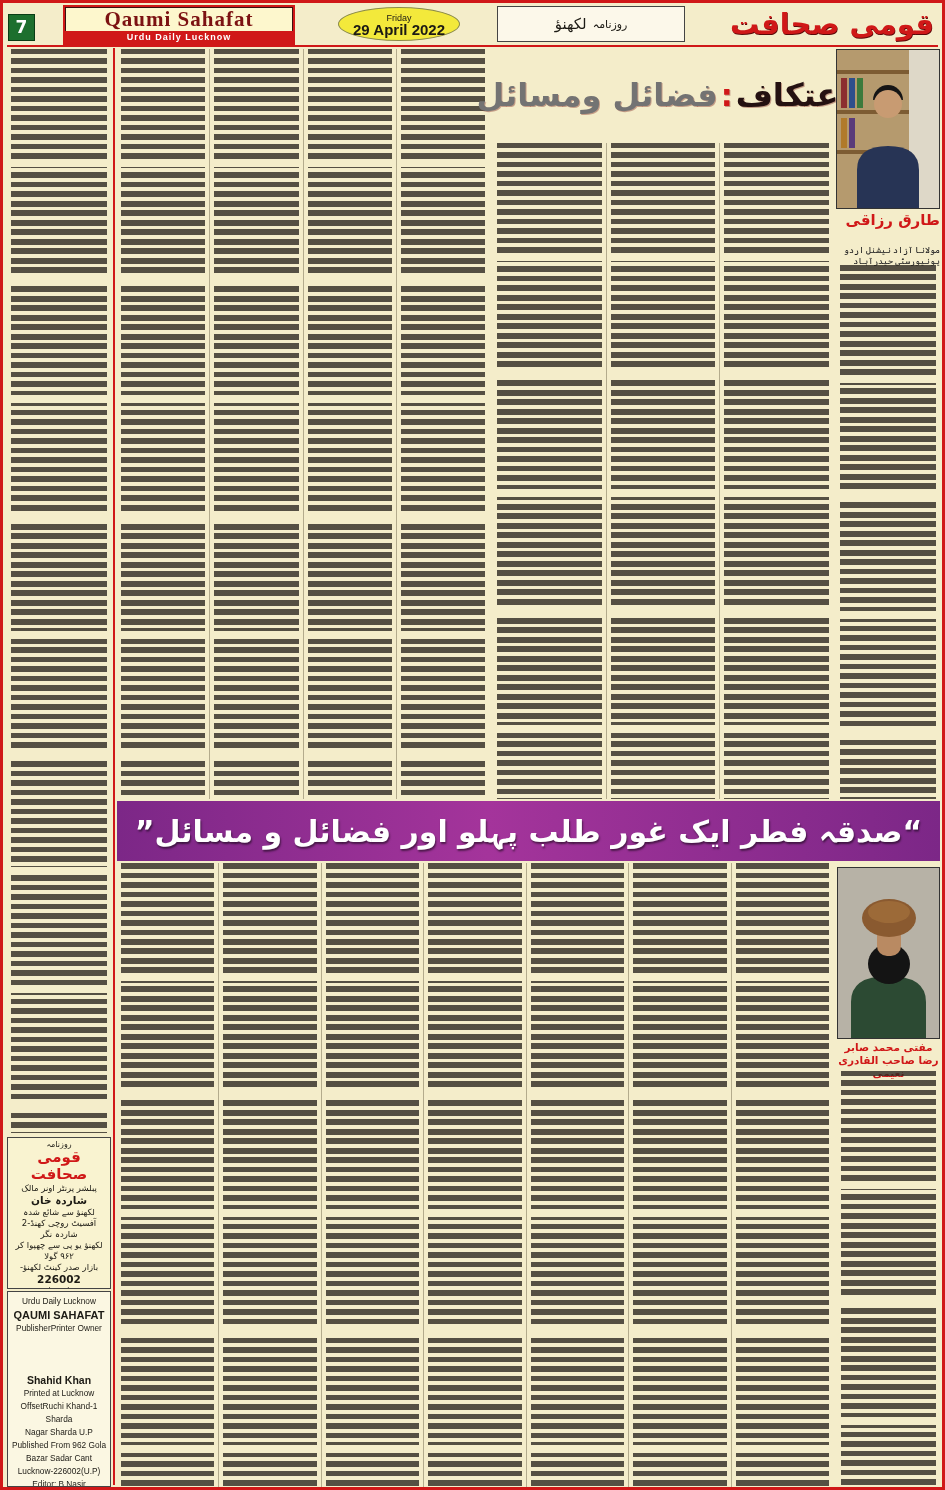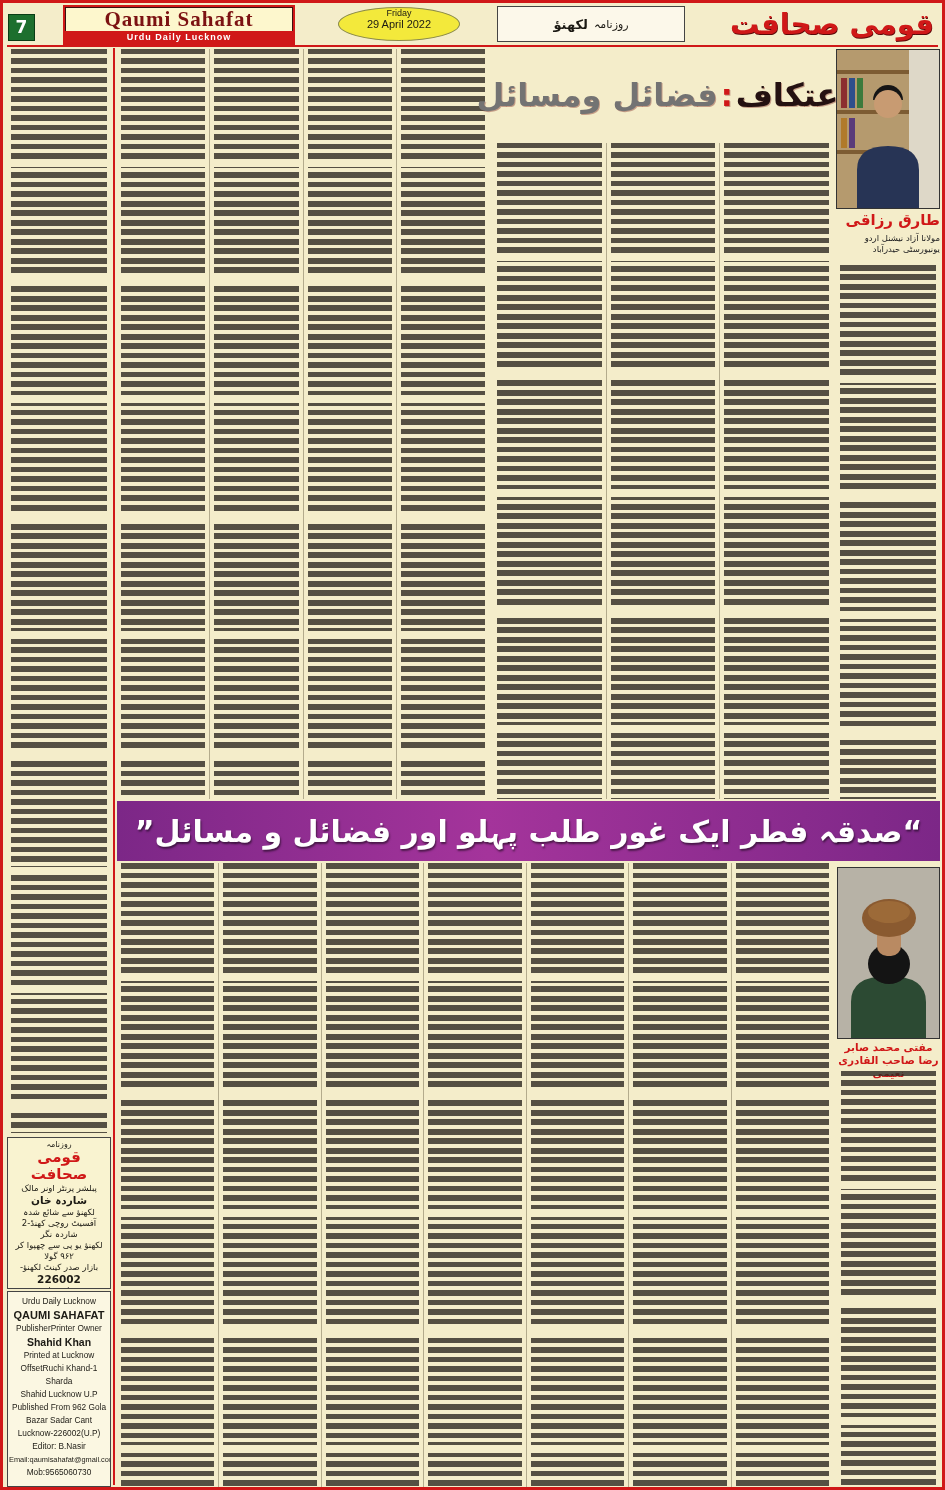--- a/index.html
+++ b/index.html
@@ -15,26 +15,26 @@
   .pagenum{left:5px;top:11px;width:27px;height:27px;background:var(--green,#1d6f2e);
     border:1px solid #0a3d15;color:#fff;font-weight:bold;font-size:17px;line-height:25px;text-align:center;}
   .masthead{left:60px;top:2px;width:232px;height:40px;border:2px solid var(--accent,#d01818);
     box-shadow:inset 0 0 0 1px #3a1010;background:#fdf7cd;text-align:center;overflow:hidden;}
   .m-title{font-family:"Liberation Serif",serif;font-weight:bold;font-size:21px;line-height:24px;
     color:var(--maroon,#7c1212);letter-spacing:1px;}
   .m-sub{background:var(--accent,#d01818);color:#fff;font-family:"Liberation Sans",sans-serif;
     font-weight:bold;font-size:9px;line-height:12px;letter-spacing:1px;}
   .datebadge{left:335px;top:4px;width:122px;height:34px;background:var(--yellow,#f3e93b);
     border:1px solid #8a8a4a;border-radius:50%;text-align:center;font-family:"Liberation Sans",sans-serif;}
-  .d1{font-size:9px;line-height:10px;}
-  .d2{font-size:11px;font-weight:normal;line-height:13px;}
+  .d1{font-size:9px;line-height:10px;margin-top:5px;}
+  .d2{font-size:15px;font-weight:bold;line-height:13px;}
   .calliglogo{left:494px;top:3px;width:188px;height:36px;border:1px solid #444;background:#fcf8ea;
     display:flex;align-items:center;justify-content:center;gap:6px;direction:rtl;}
   .c-small{font-size:11px;}
-  .c-big{font-size:13px;font-weight:bold;}
+  .c-big{font-size:15px;font-weight:normal;}
   .section-title{right:6px;top:2px;width:208px;height:38px;text-align:center;direction:rtl;
     font-size:29px;font-weight:bold;color:var(--accent,#d01818);line-height:38px;
     text-shadow:0.5px 0.5px 0 #5a0808;}
   .hr-red{left:4px;right:4px;top:42px;height:2px;background:var(--accent,#d01818);}
   .vr-red{left:110px;top:45px;bottom:2px;width:2px;background:var(--accent,#d01818);}
 
   
   .stripes{
     background-image:
       repeating-linear-gradient(to bottom, transparent 0 110px, #f4edca 110px 118px),
@@ -52,21 +52,21 @@
   .headline{left:490px;top:48px;width:340px;height:88px;display:flex;align-items:center;
     justify-content:center;direction:rtl;white-space:nowrap;font-weight:bold;
     text-shadow:1px 1px 0 rgba(110,10,10,.35);}
   .hw1{font-size:32px;color:#241111;}
   .hsep{font-size:30px;color:var(--accent,#d01818);margin:0 3px;}
   .hw2{font-size:32px;color:#737373;}
   .photo-frame{border:1px solid #333;background:#ddd;overflow:hidden;}
   .photo1{left:833px;top:46px;width:104px;height:160px;}
   .author1{left:833px;top:208px;width:104px;text-align:right;direction:rtl;}
   .a-name{color:var(--accent,#d01818);font-weight:bold;font-size:15px;line-height:1.2;}
-  .a-aff{font-size:8.5px;line-height:1.3;color:#222;margin-top:4px;}
+  .a-aff{font-size:8.5px;line-height:1.3;color:#222;margin-top:16px;font-family:Liberation Serif, serif;}
   .cols-b{left:490px;top:140px;width:340px;height:656px;}
   .colr1{left:833px;top:262px;width:104px;height:534px;}
 
   
   .banner{left:114px;top:798px;width:823px;height:60px;
     background:linear-gradient(90deg,var(--banner1,#7c2787),var(--banner2,#a4349b) 45%,var(--banner1,#7c2787));
     display:flex;align-items:center;justify-content:center;}
   .banner-text{color:#fff;font-size:30px;font-weight:bold;direction:rtl;white-space:nowrap;
     text-shadow:1px 2px 2px rgba(0,0,0,.5);}
 
@@ -81,21 +81,21 @@
   .pub-ur{left:4px;top:1134px;width:104px;height:152px;border:1px solid #444;background:#f9f3d0;
     direction:rtl;text-align:center;padding:2px 3px;overflow:hidden;}
   .pu-small{font-size:8px;line-height:9px;}
   .pu-title{font-size:15px;font-weight:bold;color:var(--accent,#d01818);line-height:17px;}
   .pu-line{font-size:8.5px;line-height:11px;}
   .pu-line.b{font-size:10.5px;font-weight:bold;line-height:13px;}
   .pub-en{left:4px;top:1288px;width:104px;height:196px;border:1px solid #444;background:#fbf7e2;
     font-family:"Liberation Sans",sans-serif;text-align:center;padding:3px 1px;overflow:hidden;}
   .pe-line{font-size:8.3px;line-height:13px;}
   .pe-line.big{font-size:11px;font-weight:bold;line-height:14px;}
-  .pe-line.bold{font-weight:bold;font-size:10.5px;line-height:14px;}
+  .pe-line.bold{font-weight:bold;font-size:10.5px;line-height:14px;margin-top:38px;}
   .pe-line.tiny{font-size:7.4px;}
 </style>
 </head>
 <body>
 
 <div class="page">
 
   <div class="abs pagenum">7</div>
 
   <div class="abs masthead">
@@ -207,21 +207,21 @@
 
   </div>
 
   <div class="abs pub-en">
     <div class="pe-line">Urdu Daily Lucknow</div>
     <div class="pe-line big">QAUMI SAHAFAT</div>
     <div class="pe-line">PublisherPrinter Owner</div>
     <div class="pe-line bold">Shahid Khan</div>
     <div class="pe-line">Printed at Lucknow</div>
     <div class="pe-line">OffsetRuchi Khand-1 Sharda</div>
-    <div class="pe-line">Shahid Lucknow U.P</div>
+    <div class="pe-line">Nagar Sharda U.P</div>
     <div class="pe-line">Published From 962 Gola</div>
     <div class="pe-line">Bazar Sadar Cant</div>
     <div class="pe-line">Lucknow-226002(U.P)</div>
     <div class="pe-line">Editor: B.Nasir</div>
     <div class="pe-line tiny">Email:qaumisahafat@gmail.com</div>
     <div class="pe-line">Mob:9565060730</div>
   </div>
 
 </div>
 

